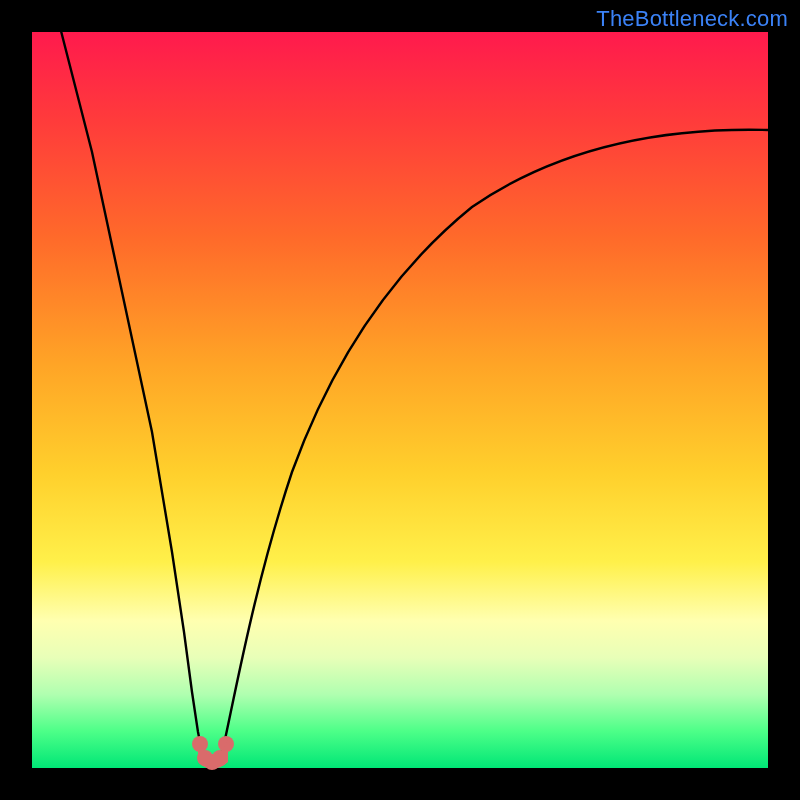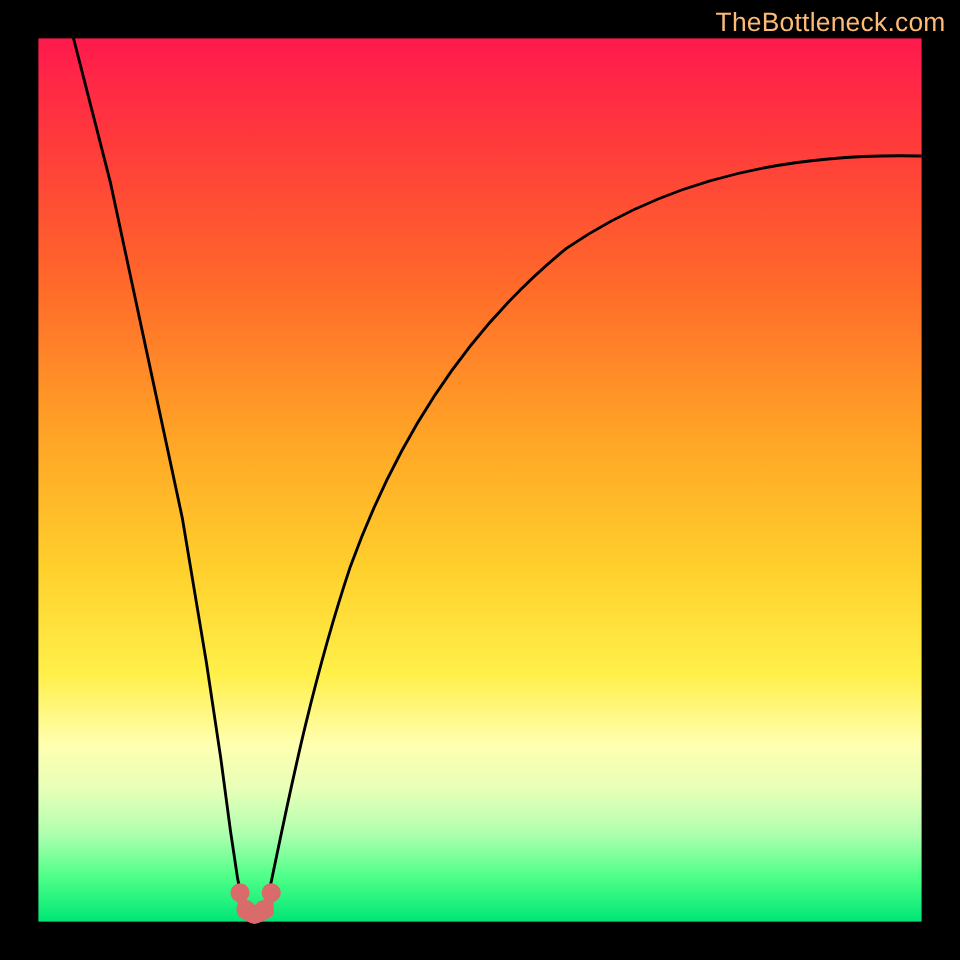--- a/index.html
+++ b/index.html
@@ -36,21 +36,21 @@
       #e8ffb8 85%,
       #b0ffb0 90%,
       #4DFF88 95%,
       #00e676 100%
     );
   }
   .watermark {
     position: absolute;
     top: 6px;
     right: 12px;
-    color: #fdba74;
+    color: #3b82f6;
     font-size: 22px;
     font-weight: 500;
     letter-spacing: 0.2px;
     user-select: none;
   }
   svg.curve {
     position: absolute;
     left: 0;
     top: 0;
     width: 736px;

